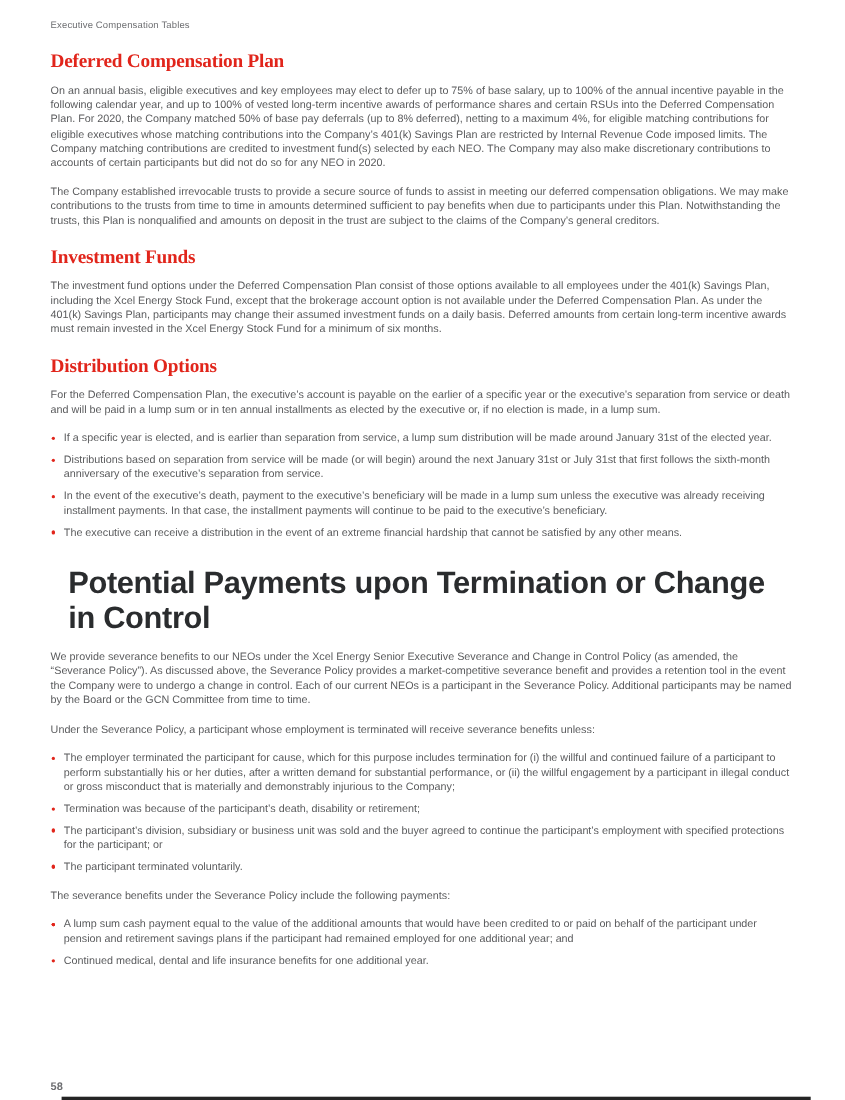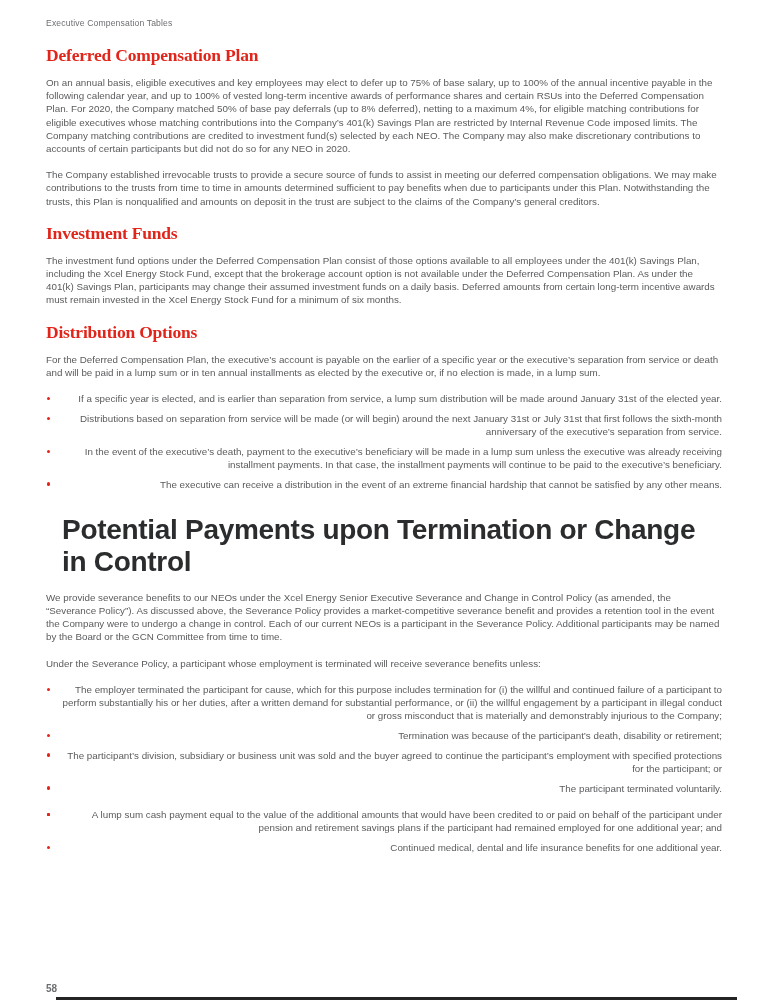--- a/index.html
+++ b/index.html
@@ -53,21 +53,20 @@
     margin: 0 0 13px 0;
     padding: 0;
   }
   ul.bullets li {
     position: relative;
     padding-left: 12px;
     font-size: 9.8px;
     line-height: 13.2px;
     color: var(--body-text);
     margin: 0 0 6.5px 0;
-    text-align: right;
   }
   .dot {
     position: absolute;
     left: 1px; top: 4.9px;
     width: 3.4px; height: 3.4px;
     border-radius: 50%;
     background: var(--accent);
   }
   .page-number {
     position: absolute;
@@ -107,20 +106,21 @@
       </ul>
       <h1 class="large-dark">Potential Payments upon Termination or Change in Control</h1>
       <p>We provide severance benefits to our NEOs under the Xcel Energy Senior Executive Severance and Change in Control Policy (as amended, the “Severance Policy”). As discussed above, the Severance Policy provides a market-competitive severance benefit and provides a retention tool in the event the Company were to undergo a change in control. Each of our current NEOs is a participant in the Severance Policy. Additional participants may be named by the Board or the GCN Committee from time to time.</p>
       <p>Under the Severance Policy, a participant whose employment is terminated will receive severance benefits unless:</p>
       <ul class="bullets">
         <li><span class="dot"></span><span>The employer terminated the participant for cause, which for this purpose includes termination for (i) the willful and continued failure of a participant to perform substantially his or her duties, after a written demand for substantial performance, or (ii) the willful engagement by a participant in illegal conduct or gross misconduct that is materially and demonstrably injurious to the Company;</span></li>
         <li><span class="dot"></span><span>Termination was because of the participant’s death, disability or retirement;</span></li>
         <li><span class="dot"></span><span>The participant’s division, subsidiary or business unit was sold and the buyer agreed to continue the participant’s employment with specified protections for the participant; or</span></li>
         <li><span class="dot"></span><span>The participant terminated voluntarily.</span></li>
       </ul>
+      <p>The severance benefits under the Severance Policy include the following payments:</p>
       <ul class="bullets">
         <li><span class="dot"></span></li>
         <li><span class="dot"></span></li>
         <li><span class="dot"></span><span>A lump sum cash payment equal to the value of the additional amounts that would have been credited to or paid on behalf of the participant under pension and retirement savings plans if the participant had remained employed for one additional year; and</span></li>
         <li><span class="dot"></span><span>Continued medical, dental and life insurance benefits for one additional year.</span></li>
       </ul>
     </main>
 
   <span class="page-number">58</span>
   <div class="footer-bar"></div>

